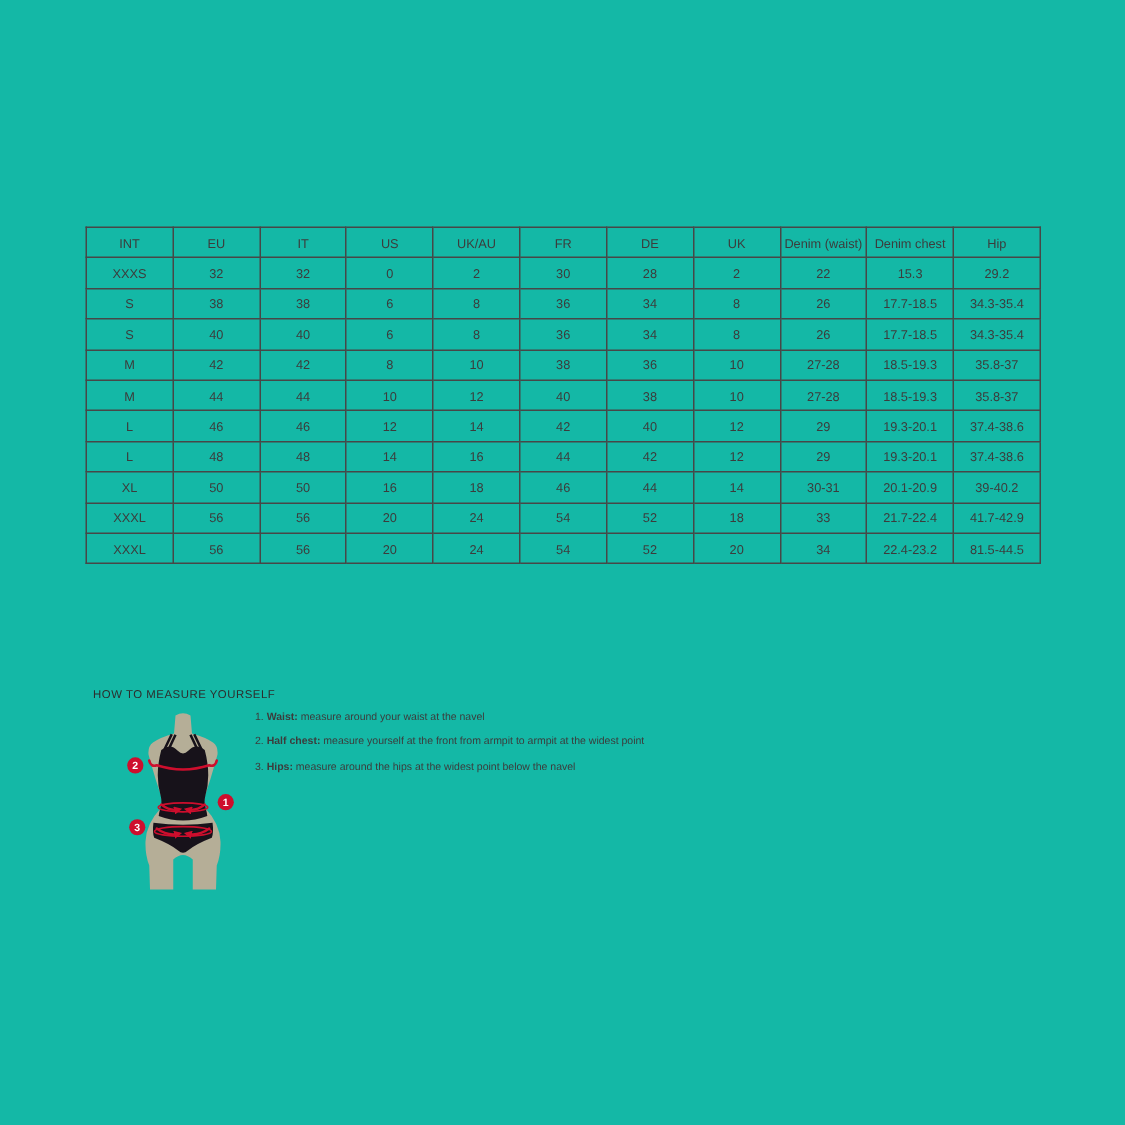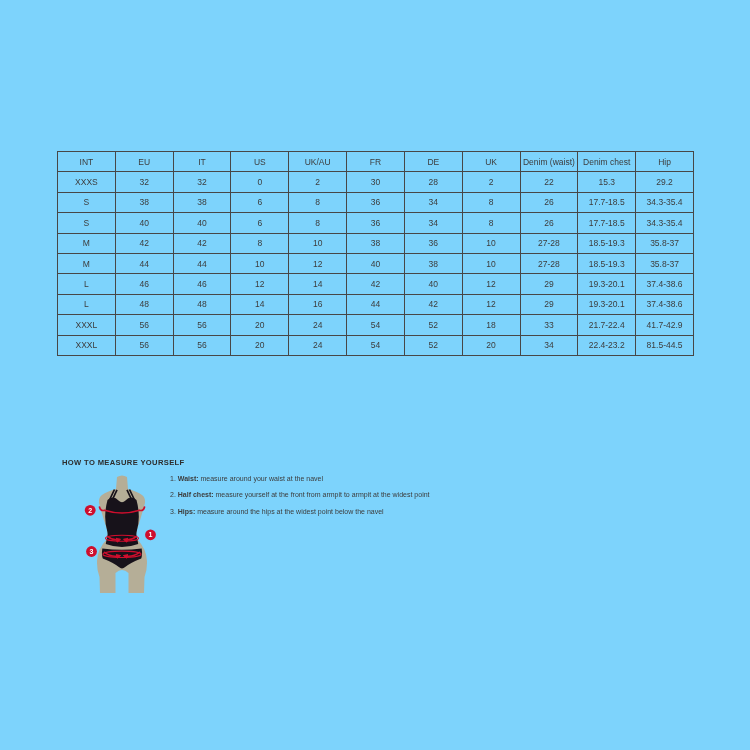--- a/index.html
+++ b/index.html
@@ -4,39 +4,39 @@
 <style>
   :root{
     --accent-red:#ce0e2d;
     --body-beige:#b5ae97;
     --garment-black:#17121a;
     --table-border:#474747;
     --text:#3c3c3c;
   }
   html,body{margin:0;padding:0;background:#ffffff;}
   .sheet{
-    position:relative;width:750px;height:750px;background:#7dd3fc;
+    position:relative;width:750px;height:750px;background:#14b8a6;
     font-family:"Liberation Sans", sans-serif;color:var(--text);
     overflow:hidden;
   }
   
   table.size-chart{
     position:absolute;left:57px;top:151px;width:637px;
     border-collapse:collapse;table-layout:fixed;
     font-size:8.5px;color:var(--text);
   }
   table.size-chart th, table.size-chart td{
     border:1px solid var(--table-border);
     height:19.4px;padding:0;text-align:center;vertical-align:middle;
     font-weight:400;white-space:nowrap;overflow:hidden;
   }
   
   .measure-heading{
     position:absolute;left:62px;top:458px;
-    font-size:7.6px;font-weight:700;letter-spacing:.35px;color:#2d2d2d;
+    font-size:7.6px;font-weight:400;letter-spacing:.35px;color:#2d2d2d;
   }
   .figure-svg{position:absolute;left:75px;top:470px;width:105px;height:130px;}
   .instructions{
     position:absolute;left:170px;top:471px;width:310px;
     font-size:7px;line-height:16.3px;color:var(--text);
   }
   .instr-line b{font-weight:700;}
   .red-stroke{stroke:var(--accent-red);fill:none;}
   .red-fill{fill:var(--accent-red);}
   .badge-num{fill:#ffffff;font-family:"Liberation Sans",sans-serif;font-size:7px;font-weight:700;}
@@ -148,20 +148,33 @@
           <td>14</td>
           <td>16</td>
           <td>44</td>
           <td>42</td>
           <td>12</td>
           <td>29</td>
           <td>19.3-20.1</td>
           <td>37.4-38.6</td>
         </tr>
         <tr>
+          <td>XL</td>
+          <td>50</td>
+          <td>50</td>
+          <td>16</td>
+          <td>18</td>
+          <td>46</td>
+          <td>44</td>
+          <td>14</td>
+          <td>30-31</td>
+          <td>20.1-20.9</td>
+          <td>39-40.2</td>
+        </tr>
+        <tr>
           <td>XXXL</td>
           <td>56</td>
           <td>56</td>
           <td>20</td>
           <td>24</td>
           <td>54</td>
           <td>52</td>
           <td>18</td>
           <td>33</td>
           <td>21.7-22.4</td>

